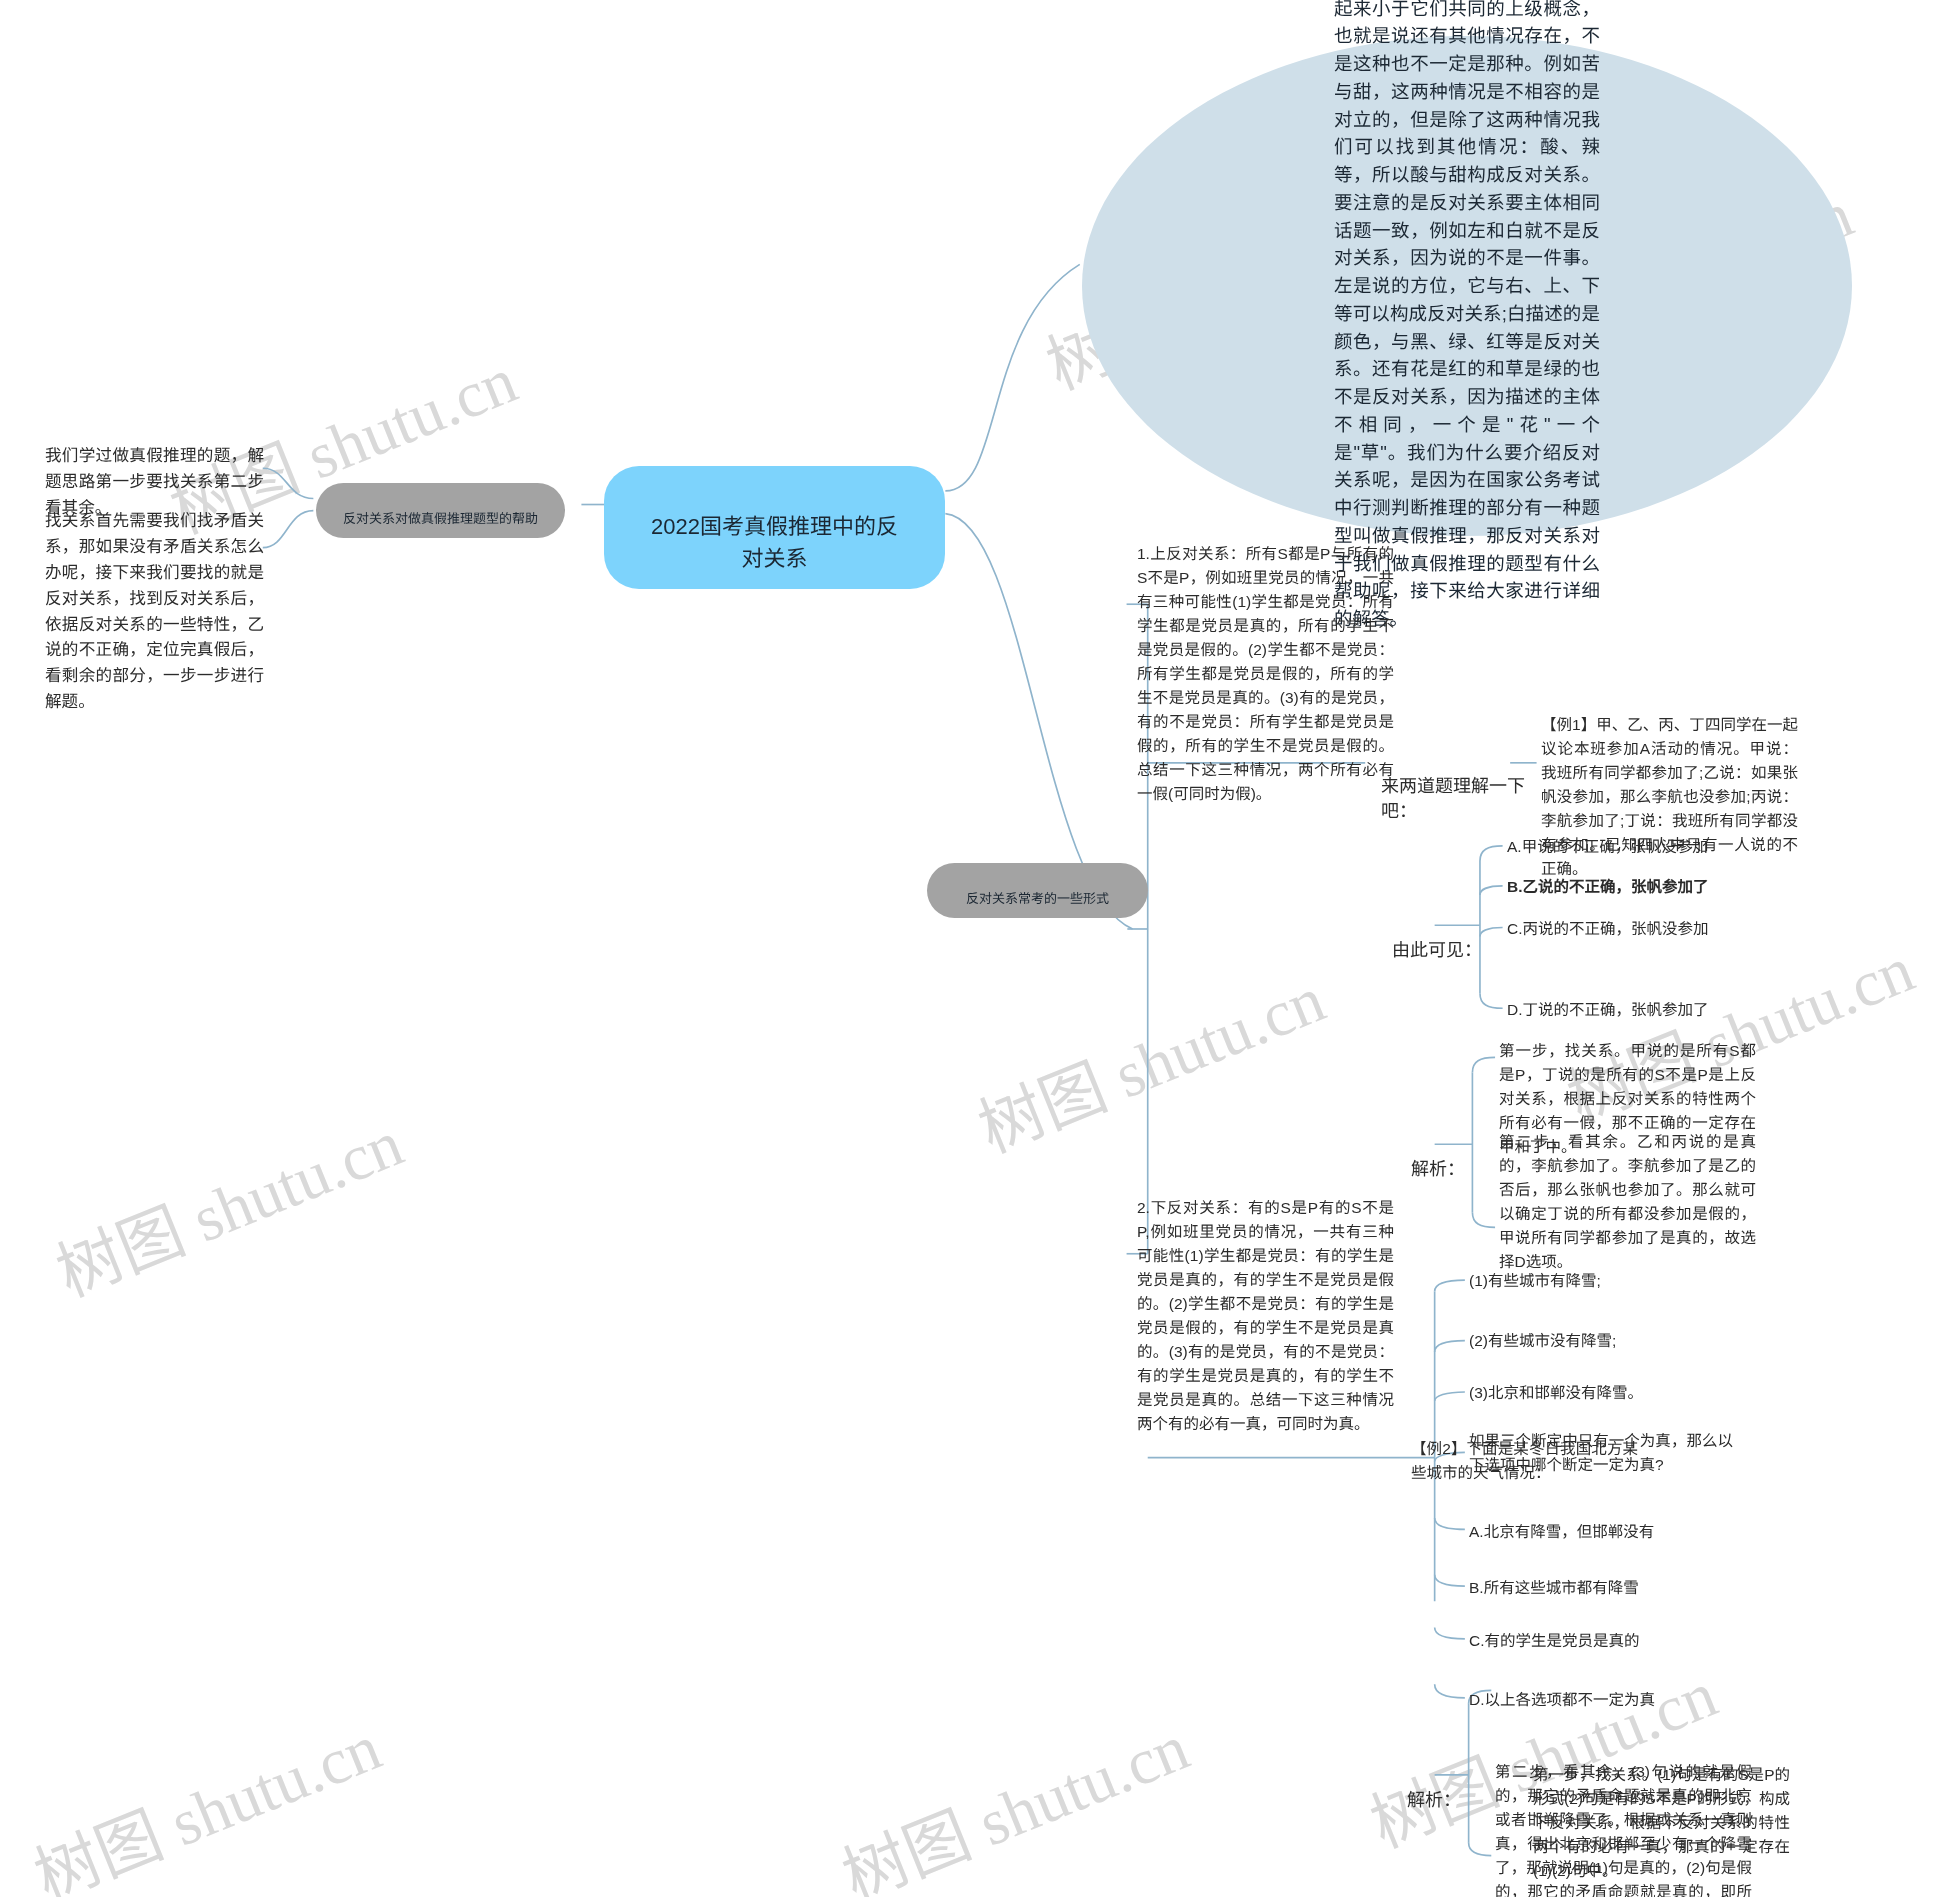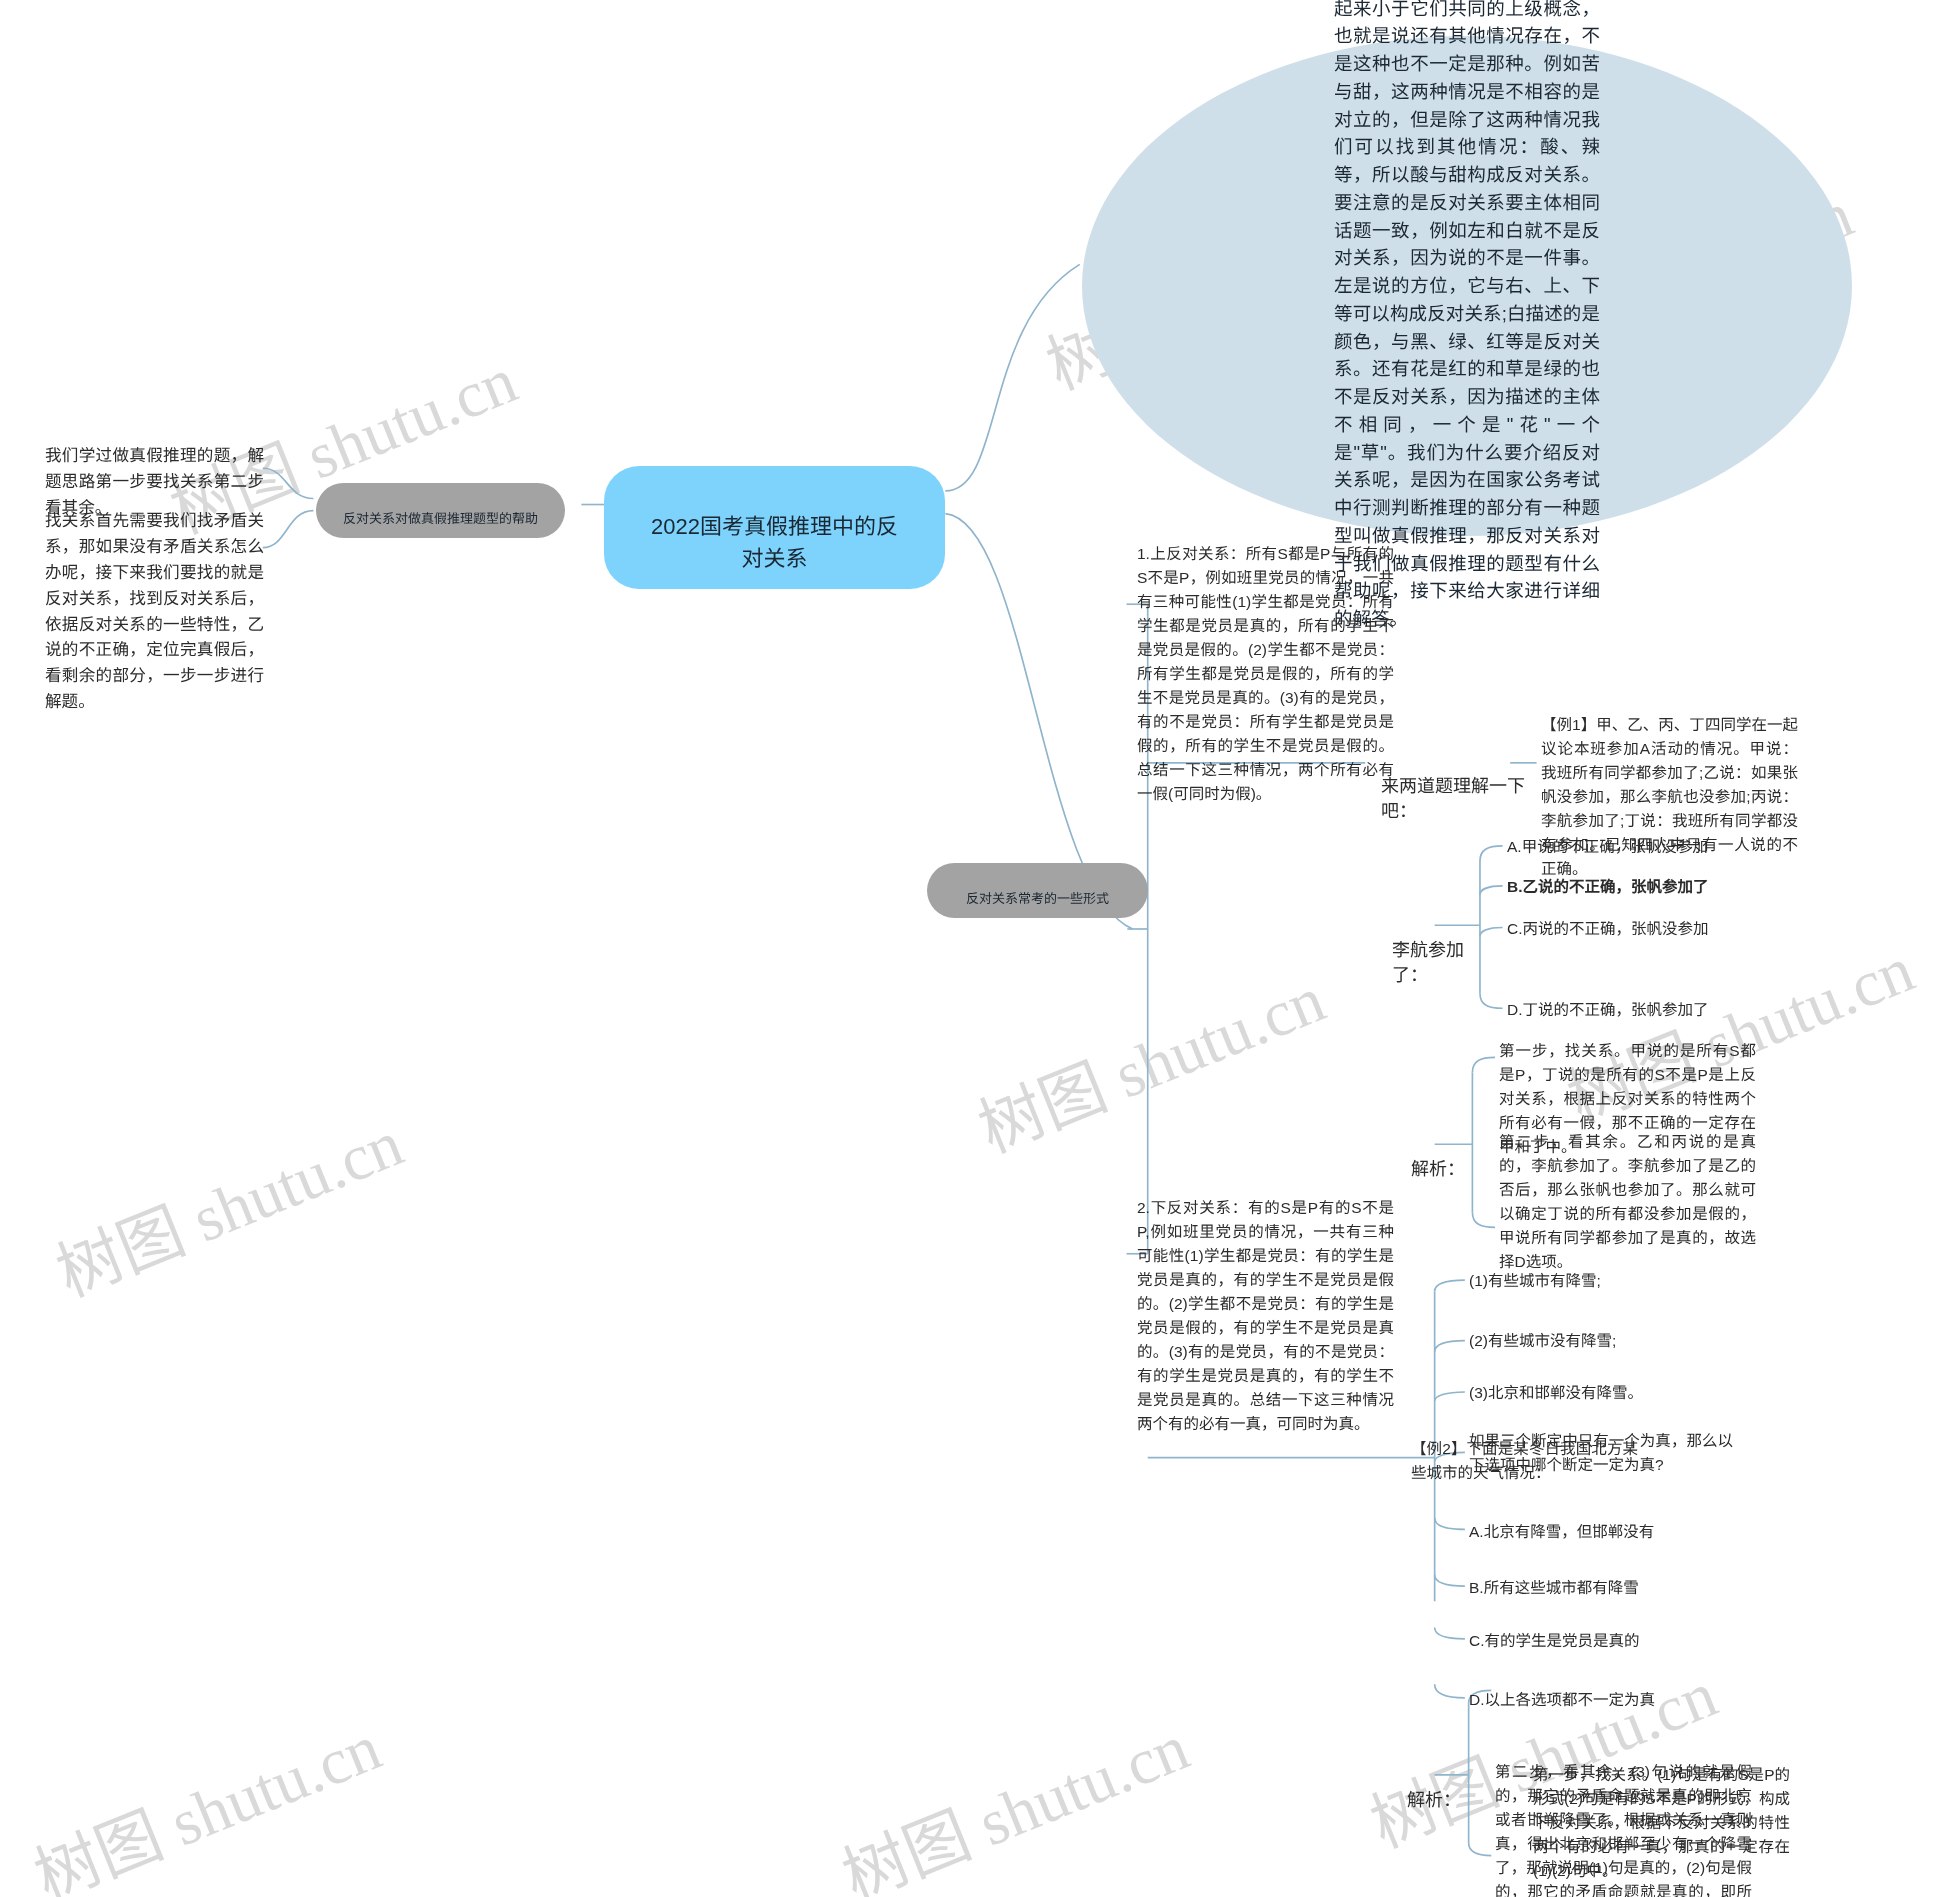--- a/index.html
+++ b/index.html
@@ -202,21 +202,21 @@
 
   <div class="node label" style="left:1381px;top:749px;width:151px;">
     <span>来两道题理解一下吧：</span>
   </div>
 
   <div class="node plain small" style="left:1541px;top:713px;width:257px;">
     <span>【例1】甲、乙、丙、丁四同学在一起议论本班参加A活动的情况。甲说：我班所有同学都参加了;乙说：如果张帆没参加，那么李航也没参加;丙说：李航参加了;丁说：我班所有同学都没有参加。已知四人中只有一人说的不正确。</span>
   </div>
 
   <div class="node label" style="left:1392px;top:913px;width:91px;">
-    <span>李航参加了：</span>
+    <span>由此可见：</span>
   </div>
 
   <div class="node plain small" style="left:1507px;top:835px;width:272px;">
     <span>A.甲说的不正确，张帆没参加</span>
   </div>
   <div class="node plain small" style="left:1507px;top:875px;width:272px;font-weight:bold;">
     <span>B.乙说的不正确，张帆参加了</span>
   </div>
   <div class="node plain small" style="left:1507px;top:917px;width:272px;">
     <span>C.丙说的不正确，张帆没参加</span>

